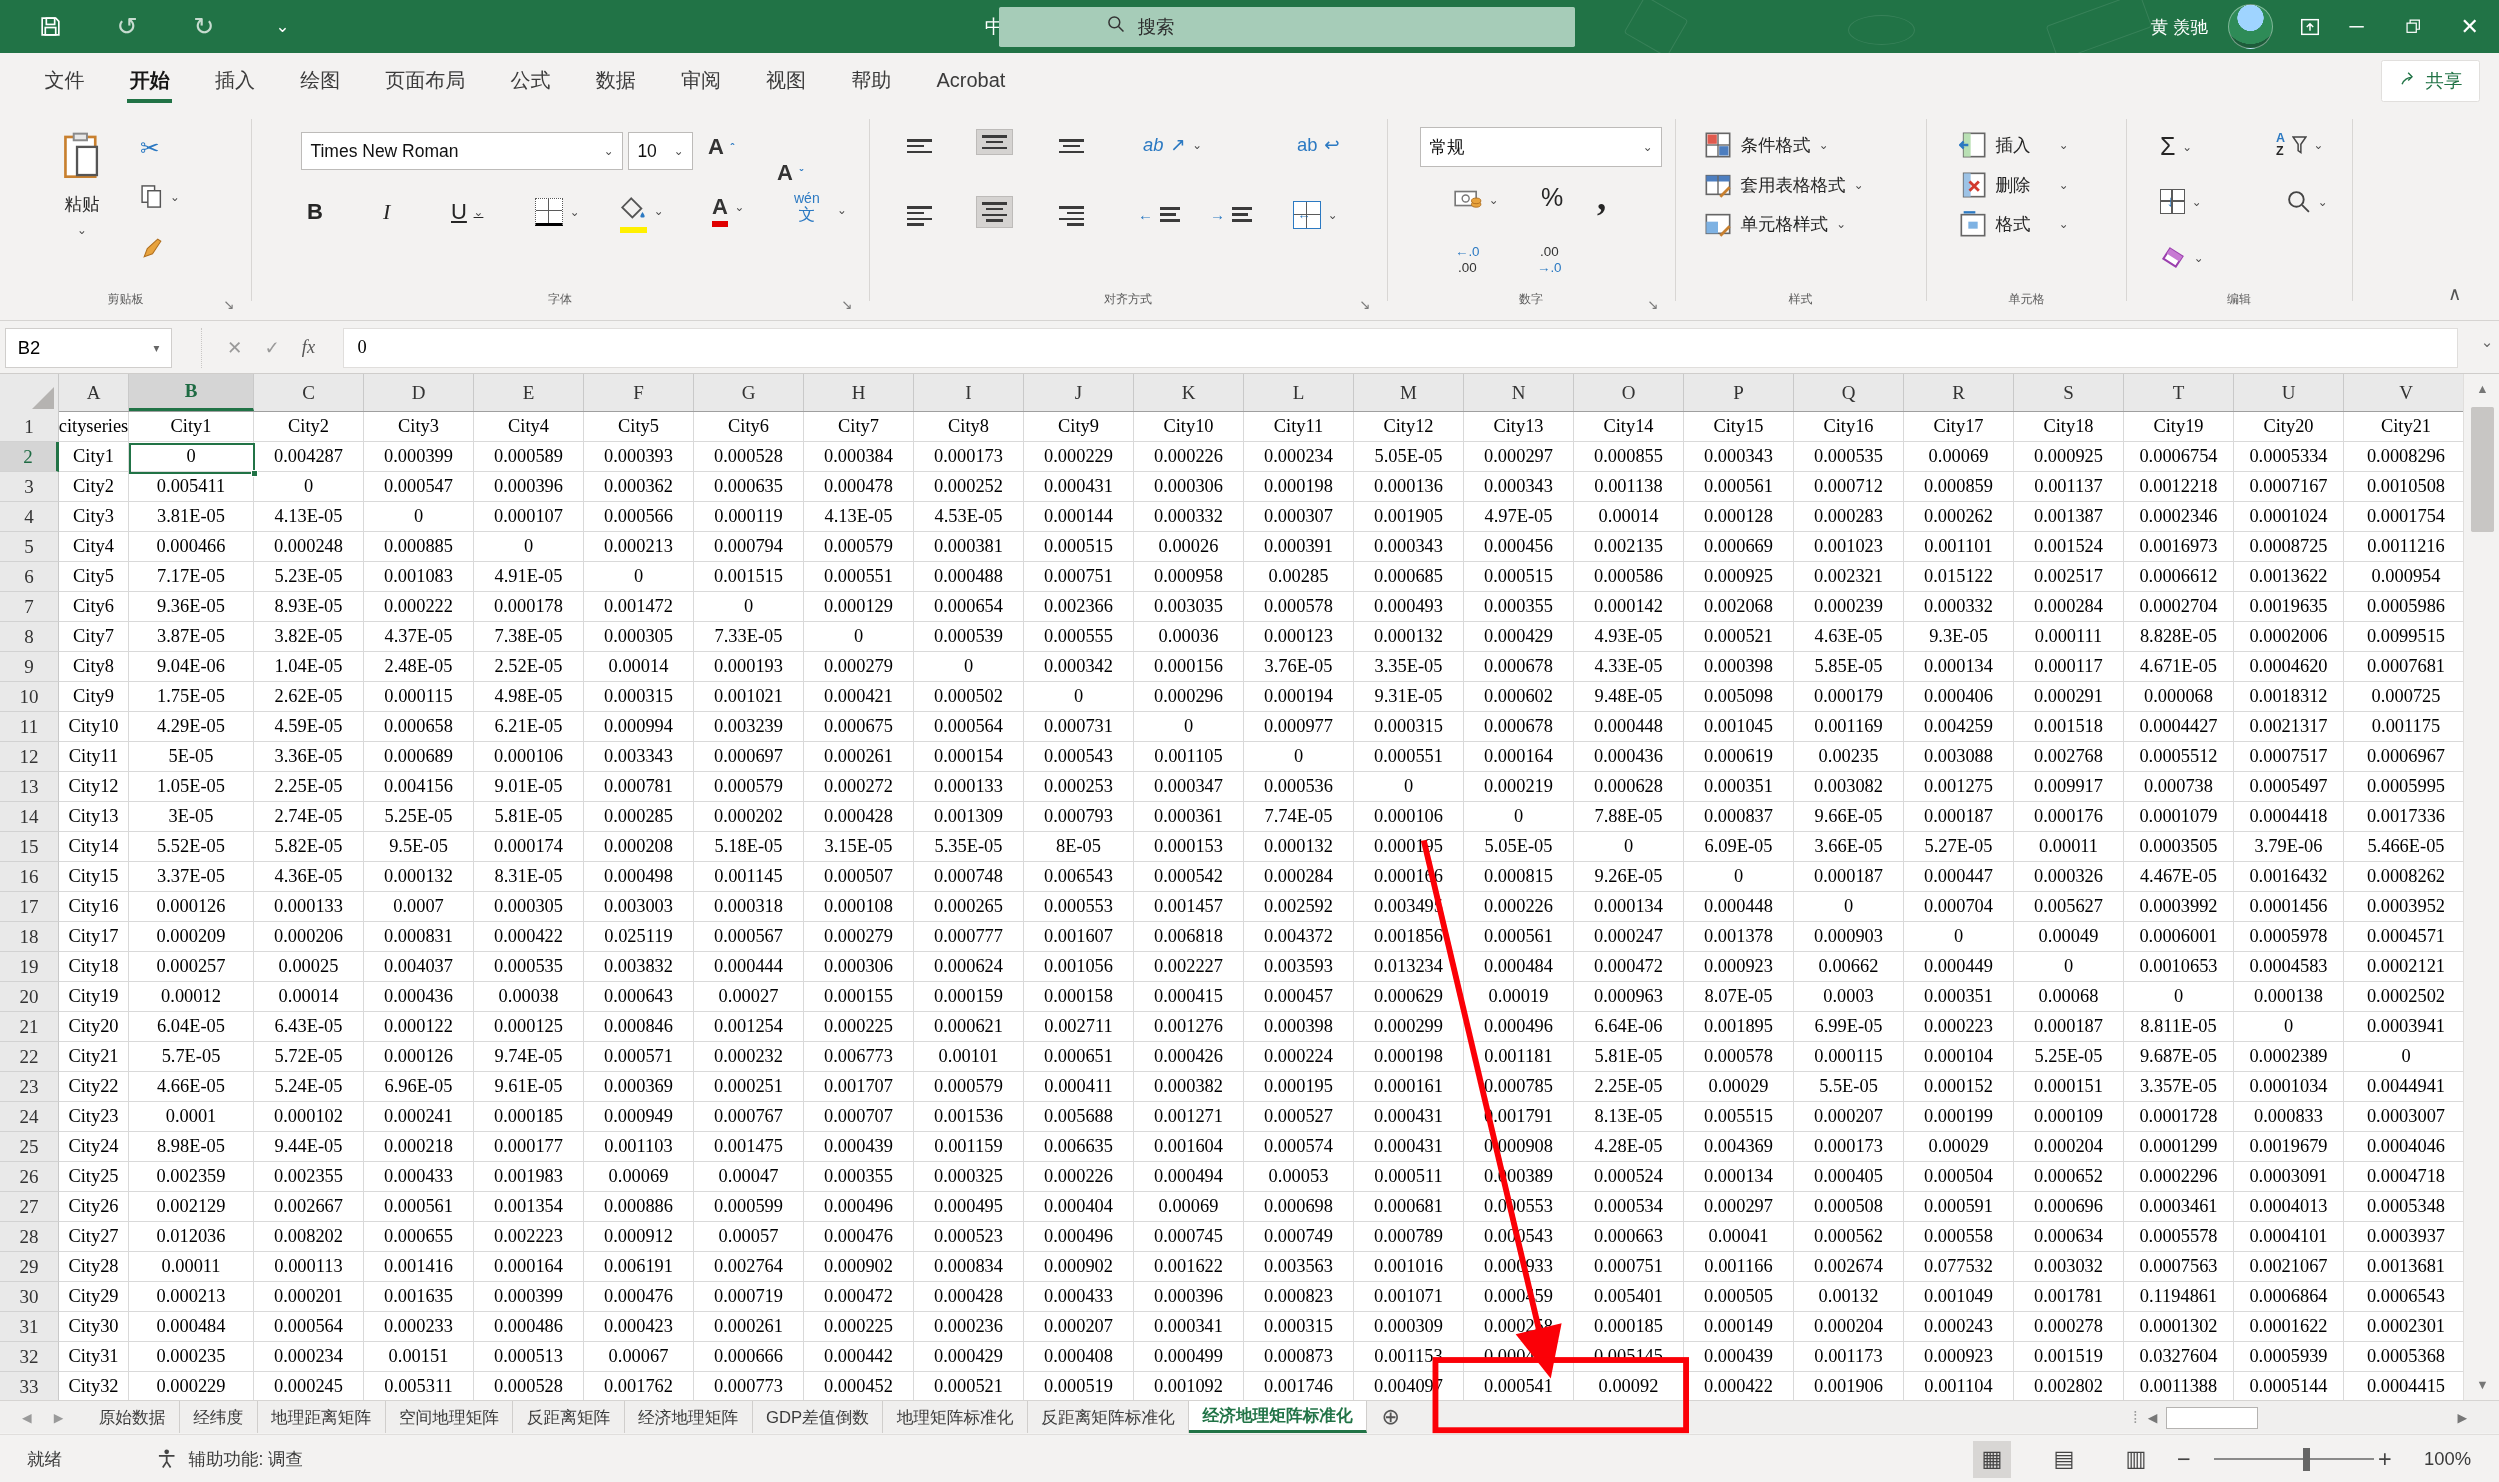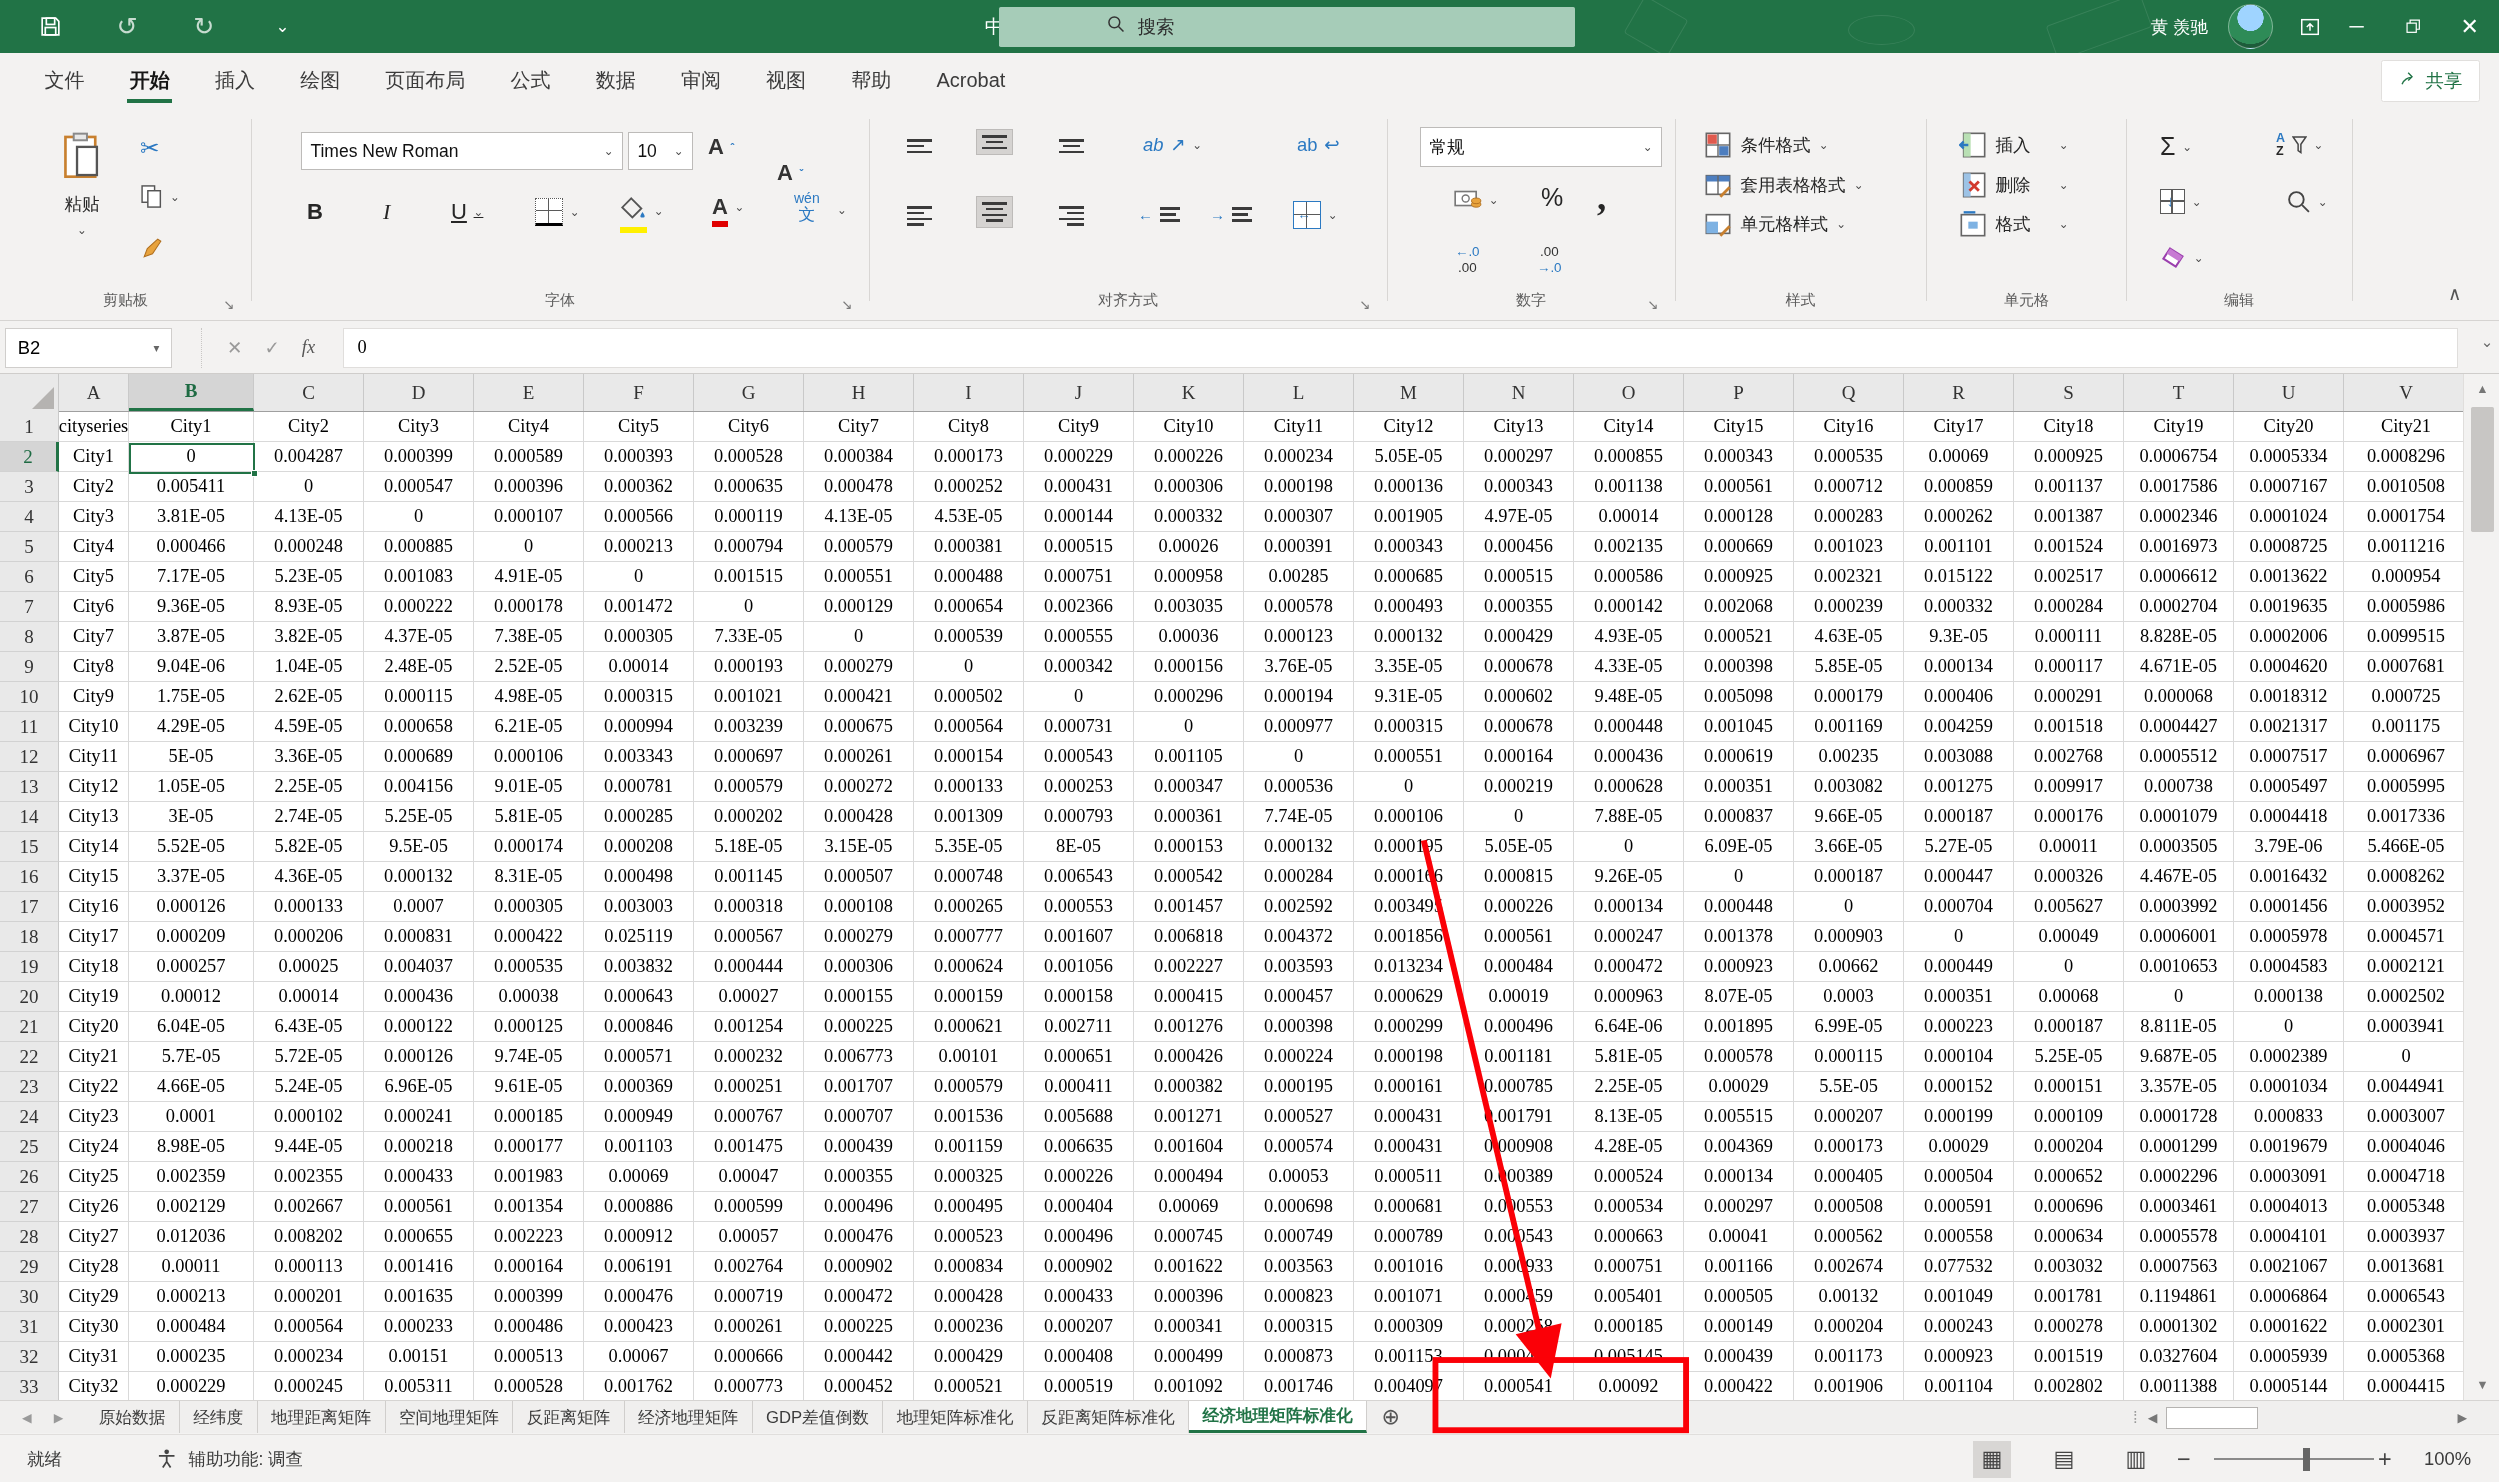--- a/index.html
+++ b/index.html
@@ -27,21 +27,21 @@
   #menurow{ position:absolute; left:0; top:53px; width:2500px; height:55px; background:#F3F2F1; }
   #menu-tabs{ position:absolute; left:22px; top:0; height:55px; display:flex; align-items:center; }
   .menu-tab{ padding:0 22.6px; height:55px; line-height:55px; font-size:20px; color:#3b3b3b; cursor:default; }
   .menu-tab.active{ font-weight:bold; color:#161616; position:relative; }
   .menu-tab.active::after{ content:""; position:absolute; left:20px; right:20px; bottom:5px; height:4.2px; background:#217346; }
   #share-btn{ position:absolute; right:20px; top:6.7px; height:42px; padding:0 16.7px; display:flex; align-items:center; gap:8.4px; color:#217346; font-size:18.4px; background:#fff; border:0.8px solid #e1dfdd; border-radius:2.5px;}
 
   
   #ribbon{ position:absolute; left:0; top:109px; width:2500px; height:212px; background:#F3F2F1; border-bottom:0.8px solid #D6D4D2; }
   .gsep{ position:absolute; top:10px; height:182px; width:0.8px; background:#D8D6D4; }
-  .glabel{ position:absolute; top:182px; height:25px; font-size:15px; color:#5c5c5c; text-align:center; }
+  .glabel{ position:absolute; top:182px; height:25px; font-size:12px; color:#5c5c5c; text-align:center; }
   .launcher{ position:absolute; top:185px; width:20px; height:20px; color:#7a7a7a; font-size:13.4px; border:0.8px solid transparent; display:flex;align-items:center;justify-content:center;}
   .rbtn{ position:absolute; display:flex; align-items:center; color:#262626; font-size:17.5px; gap:6.7px; }
   .chev{ font-size:11.7px; color:#444; }
   .inputbox{ position:absolute; background:#fff; border:0.8px solid #BDBBB9; display:flex; align-items:center; font-size:17.5px; color:#111; padding:0 8.4px; }
   .inputbox .chev{ margin-left:auto; }
   .bigA{ font-size:22px; font-weight:bold; color:#333; position:relative;}
   .bigA sup{ font-size:11px; color:#2b79c2; }
   .bars{ display:flex; flex-direction:column; gap:3.3px; width:25px;}
   .bars i{ display:block; height:2.5px; background:#3b3b3b; width:100%;}
   .bars.al-l i:nth-child(2n){ width:16.7px; }
@@ -587,21 +587,21 @@
           <div class="cell" style="width: 110px;">0.000431</div>
           <div class="cell" style="width: 110px;">0.000306</div>
           <div class="cell" style="width: 110px;">0.000198</div>
           <div class="cell" style="width: 110px;">0.000136</div>
           <div class="cell" style="width: 110px;">0.000343</div>
           <div class="cell" style="width: 110px;">0.001138</div>
           <div class="cell" style="width: 110px;">0.000561</div>
           <div class="cell" style="width: 110px;">0.000712</div>
           <div class="cell" style="width: 110px;">0.000859</div>
           <div class="cell" style="width: 110px;">0.001137</div>
-          <div class="cell" style="width: 110px;">0.0017586</div>
+          <div class="cell" style="width: 110px;">0.0012218</div>
           <div class="cell" style="width: 110px;">0.0007167</div>
           <div class="cell" style="width: 125px;">0.0010508</div>
         </div>
         <div class="grow">
           <div class="row-num">4</div>
           <div class="cell" style="width: 70px;">City3</div>
           <div class="cell" style="width: 125px;">3.81E-05</div>
           <div class="cell" style="width: 110px;">4.13E-05</div>
           <div class="cell" style="width: 110px;">0</div>
           <div class="cell" style="width: 110px;">0.000107</div>

